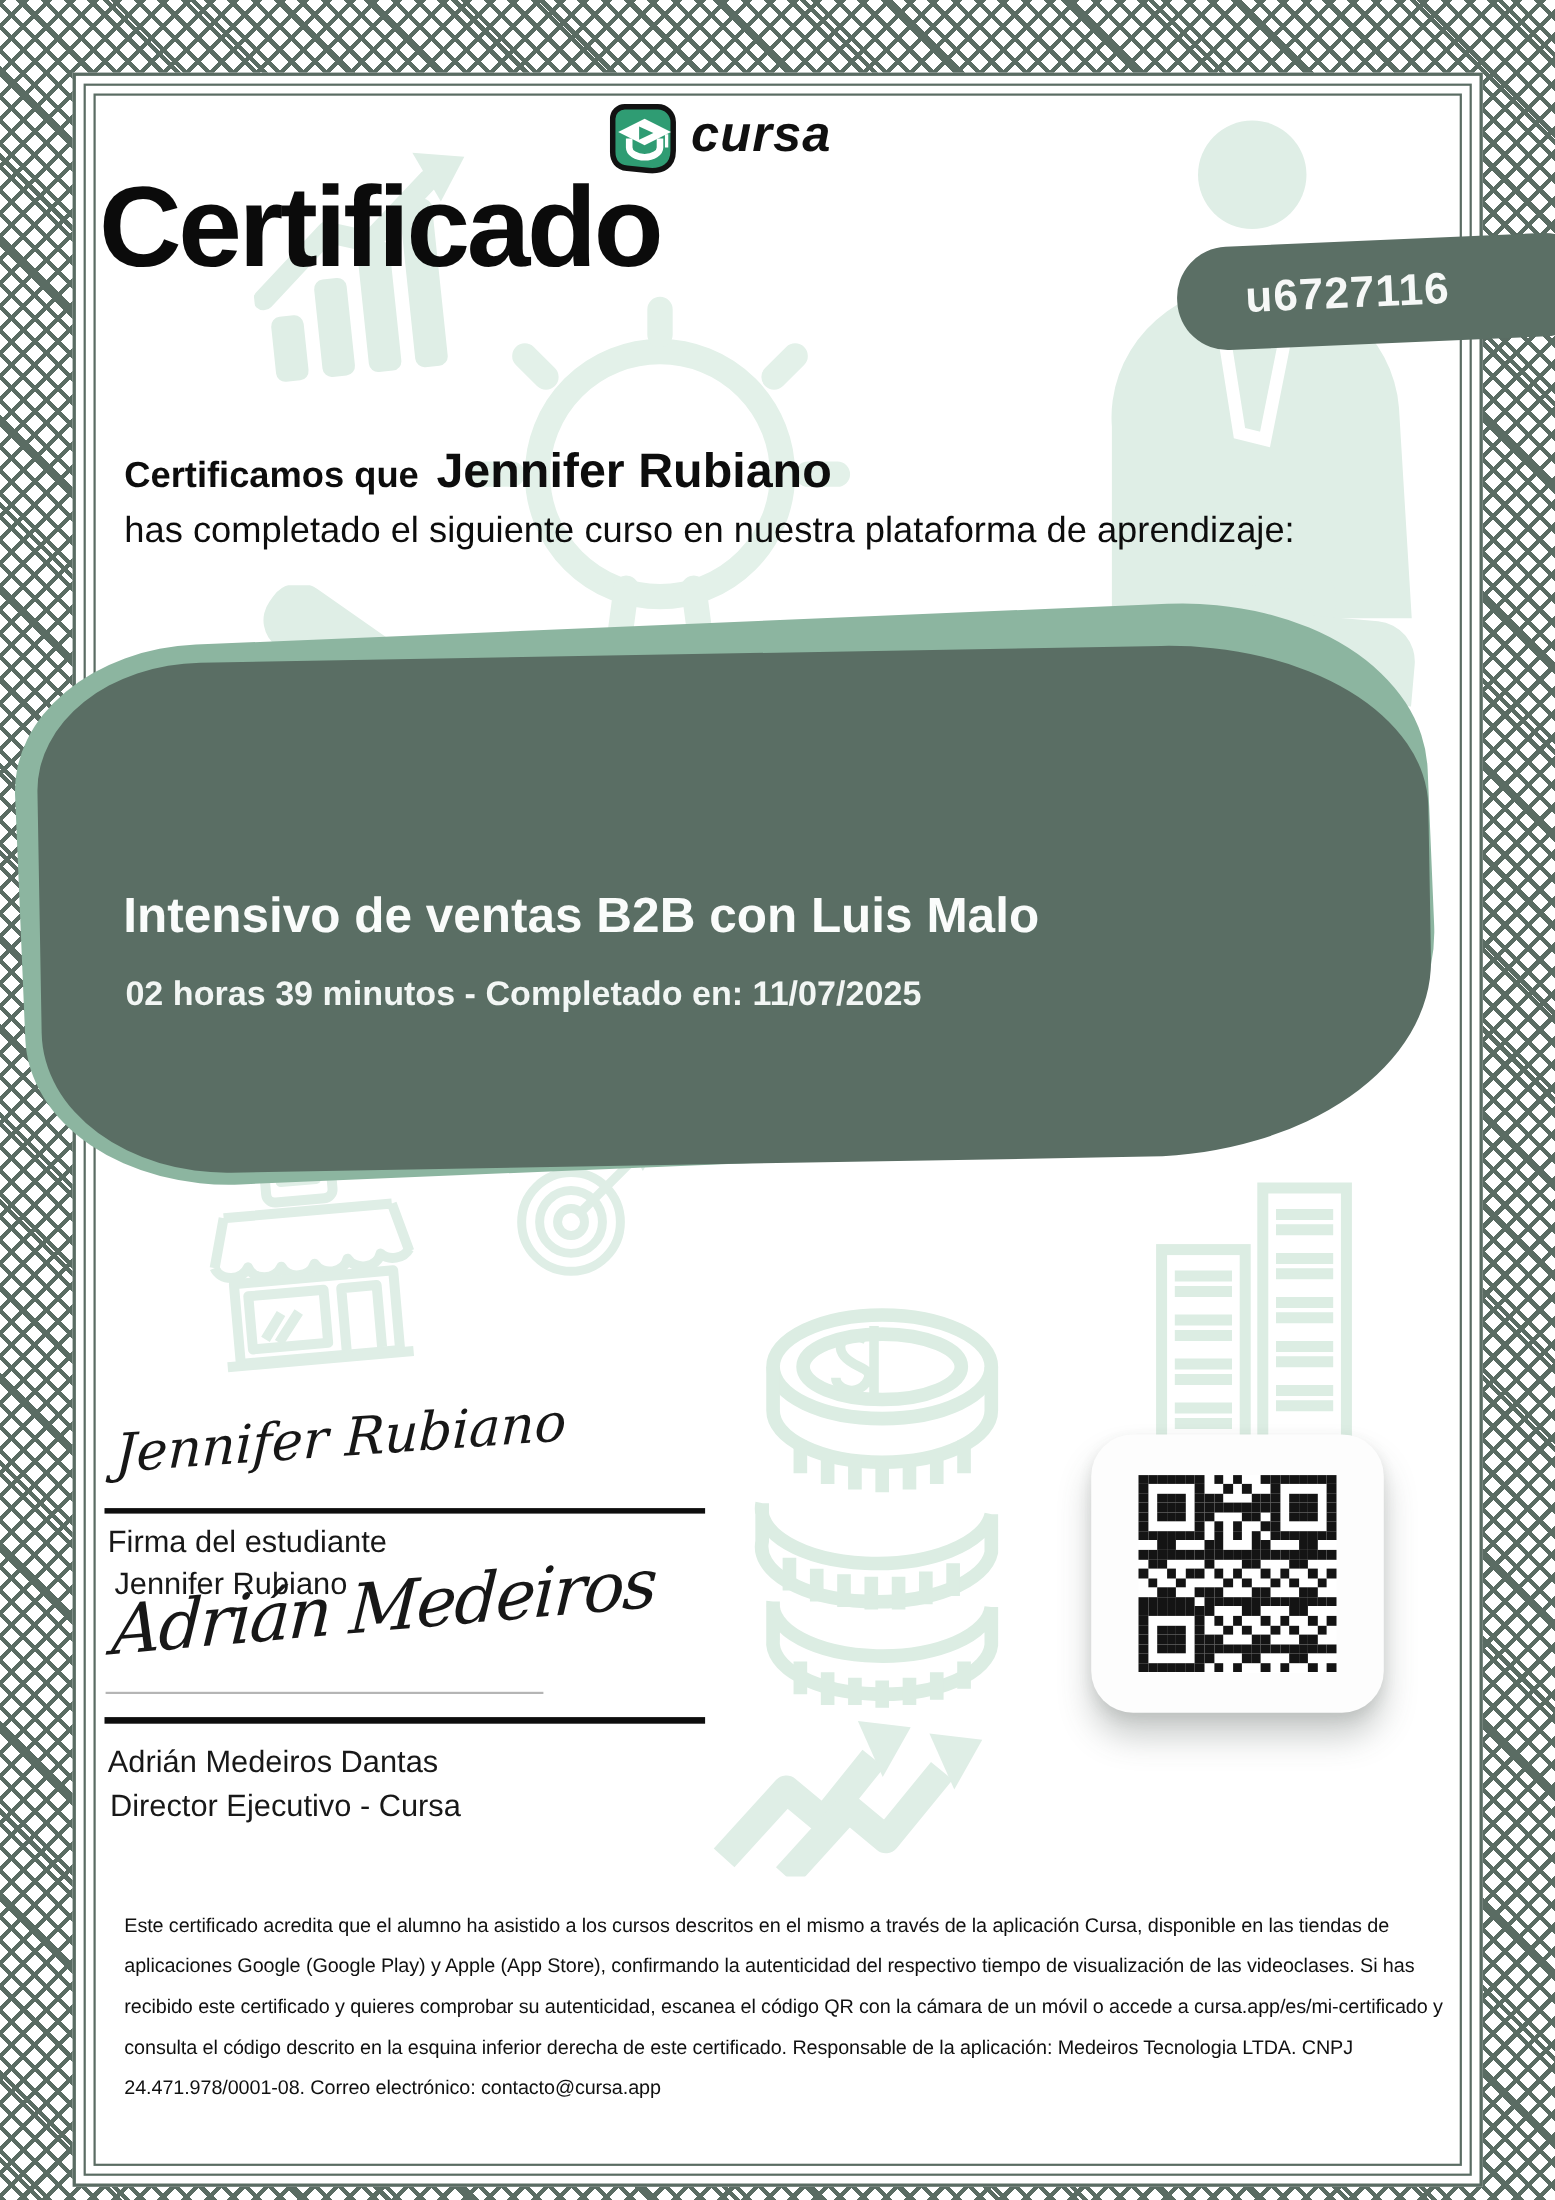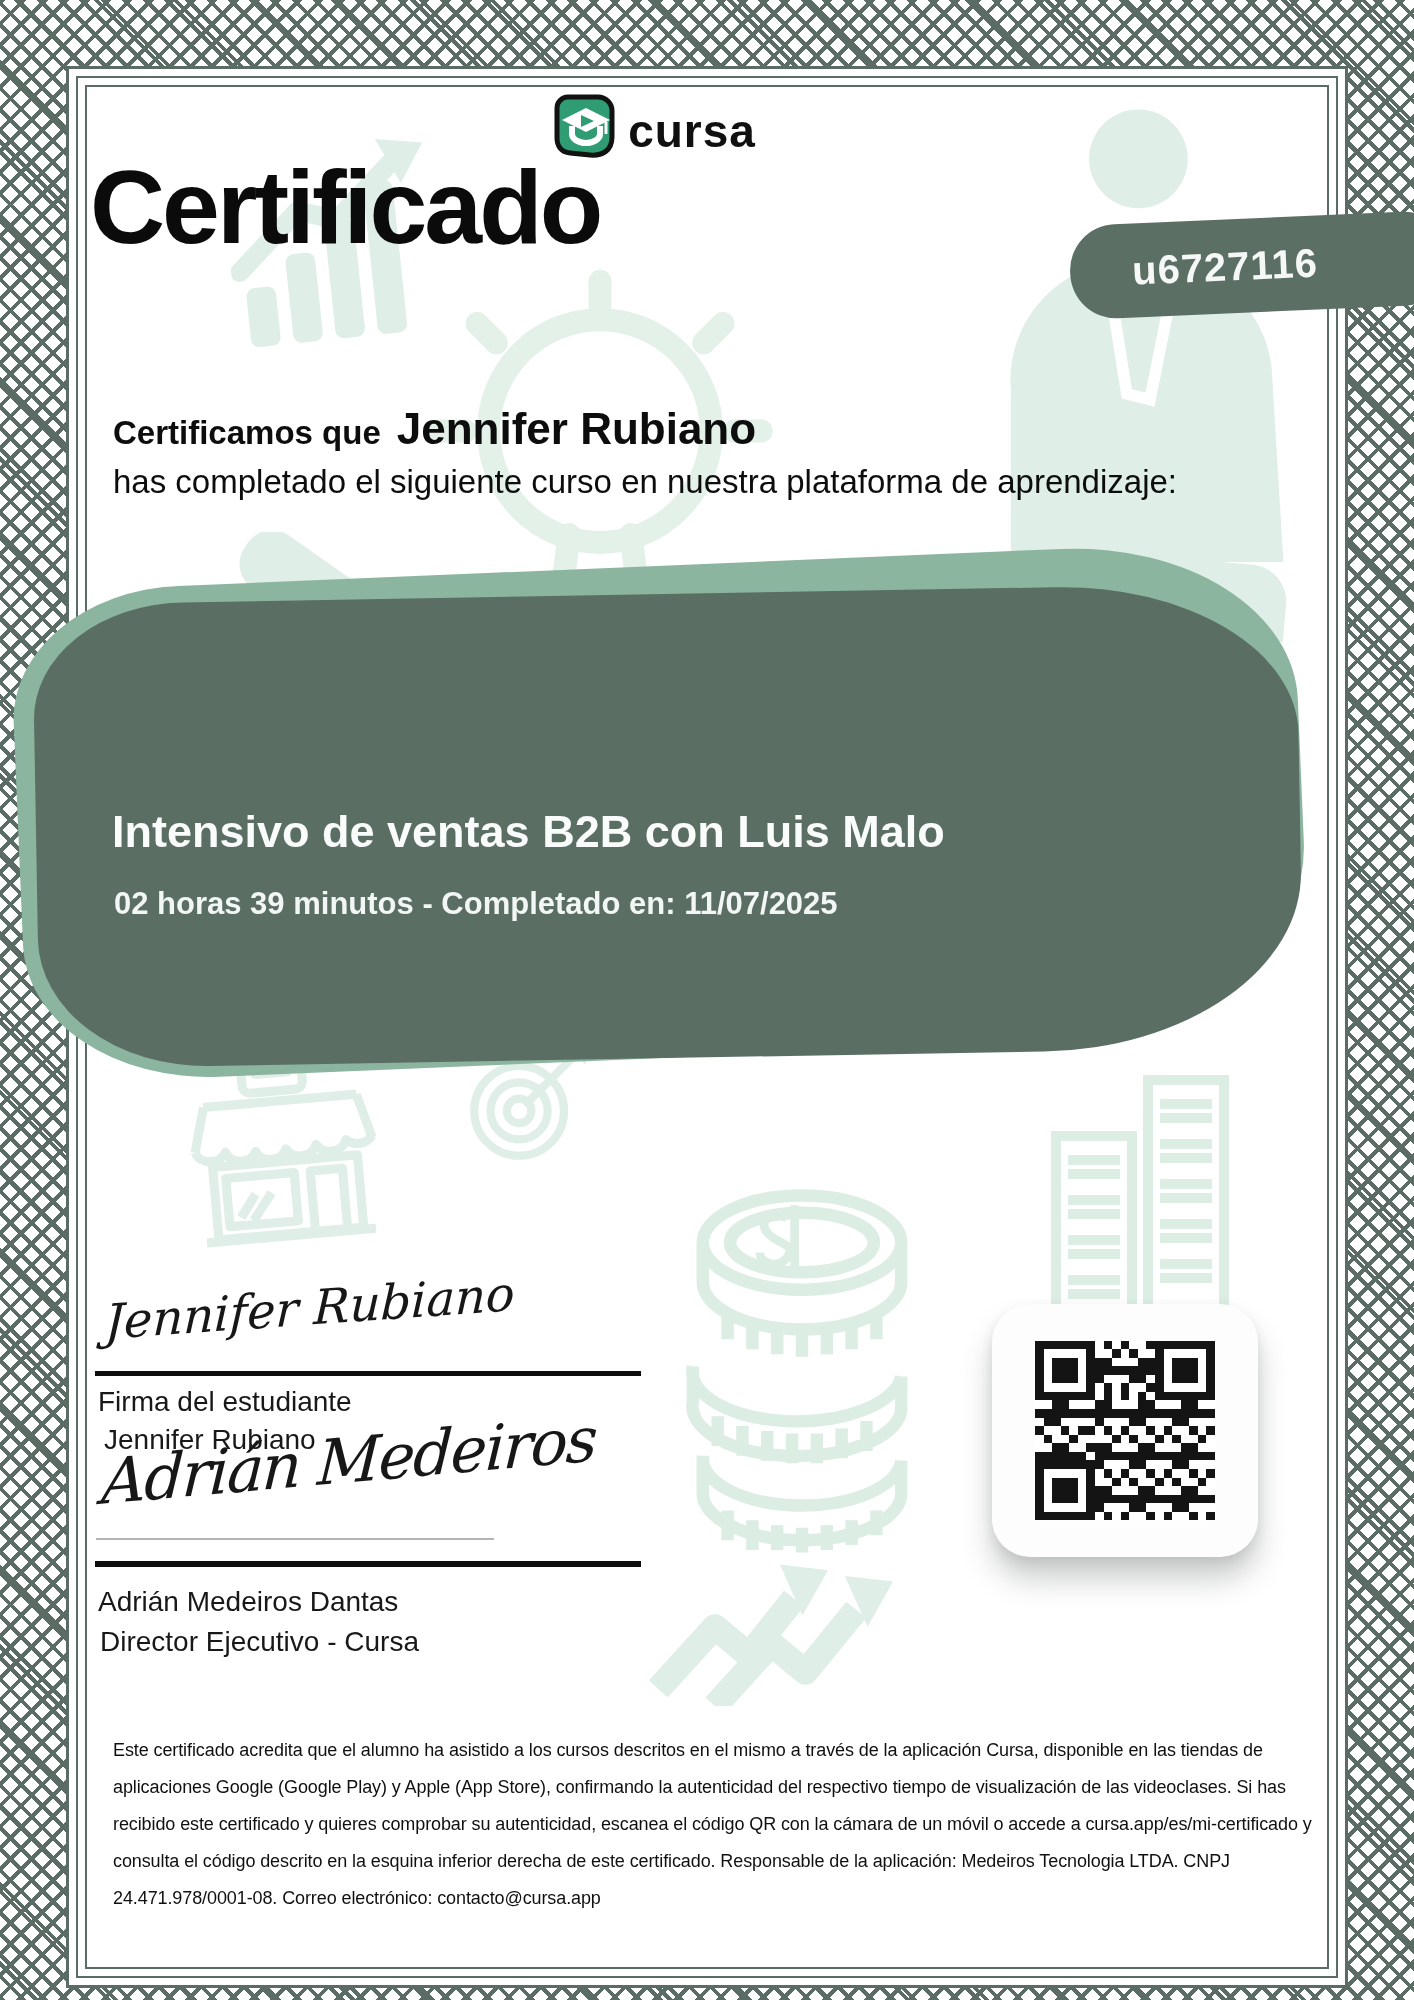--- a/index.html
+++ b/index.html
@@ -13,21 +13,21 @@
       repeating-linear-gradient(135deg, #5a6c63 0 4px, rgba(0,0,0,0) 4px 15px),
       repeating-linear-gradient(45deg,  rgba(0,0,0,0) 0 24px, #5a6c63 24px 28px, rgba(0,0,0,0) 28px 56px);
   }
   .frame-outer { position:absolute; left:66px; top:66px; right:66px; bottom:12px; background:#fff; border:3px solid #5a6c63; }
   .frame-mid   { position:absolute; left:76px; top:76px; right:76px; bottom:22px; border:2px solid #5a6c63; }
   .frame-inner { position:absolute; left:85px; top:85px; right:85px; bottom:31px; border:2px solid #5a6c63; }
 
   .wm { position:absolute; }
 
   
-  .logo-row { position:absolute; left:90px; top:94px; width:1130px; display:flex; justify-content:center; align-items:flex-end; gap:10px; }
+  .logo-row { position:absolute; left:90px; top:94px; width:1130px; display:flex; justify-content:center; align-items:flex-start; gap:10px;font-style:italic; }
   .logo-text { font-size:46px; font-weight:bold; color:#101010; letter-spacing:1px; }
   .big-title { position:absolute; left:90px; top:148px; width:1130px; 
     font-size:104px; font-weight:900; letter-spacing:-3px; color:#0b0b0b; }
   .code-badge { position:absolute; left:1070px; top:218px; width:380px; height:94px; background:#5b6f65;
     border-radius:46px; transform:rotate(-2.5deg); display:flex; align-items:center; justify-content:center;
     padding-right:70px; }
   .code-badge span { color:#f6f8f7; font-size:40px; font-weight:bold; letter-spacing:1px; }
 
   
   .intro { position:absolute; left:113px; top:404px; color:#0d0d0d; }

